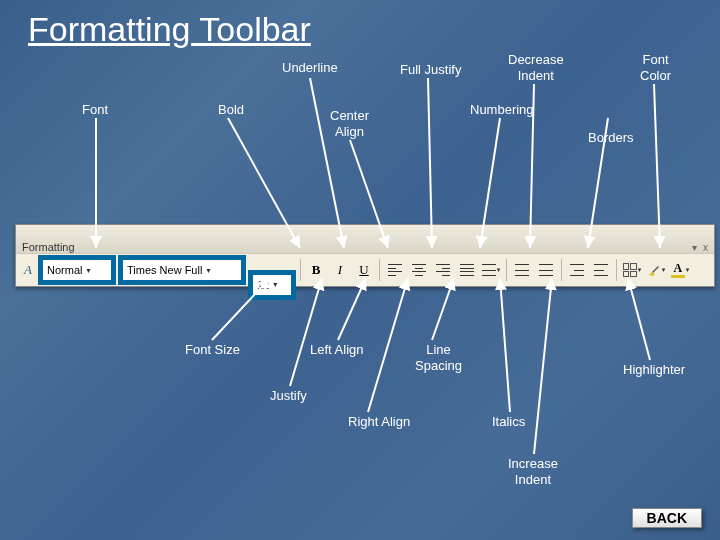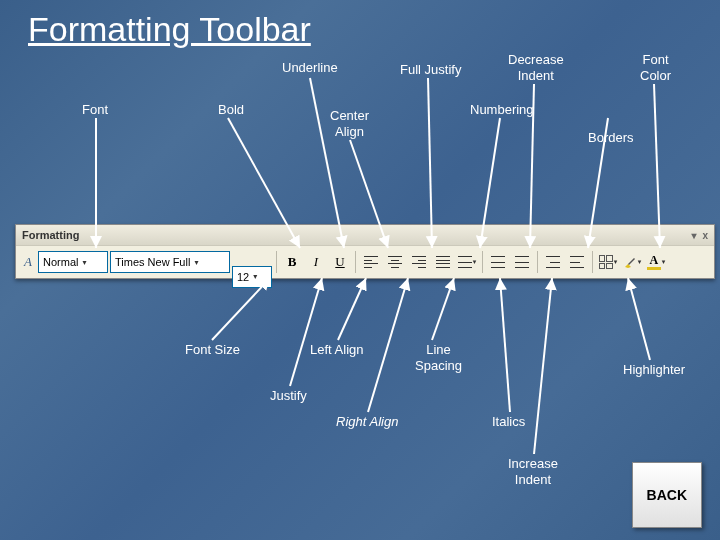--- a/index.html
+++ b/index.html
@@ -25,42 +25,41 @@
   .toolbar-wrapper {
     position: absolute;
     top: 224px;
     left: 15px;
     right: 5px;
     background: #eae7d8;
     border: 1px solid #8a8a8a;
     box-shadow: 0 2px 4px rgba(0,0,0,0.4);
   }
   .toolbar-title-row {
-    height: 20px;
+    height: 28px;
     background: linear-gradient(to bottom, #f0ede0, #d9d6c8);
     display: flex;
-    align-items: center;
+    align-items: flex-end;
     justify-content: space-between;
     padding: 0 6px;
     font-size: 11px;
     color: #333;
-    font-weight: bold;
   }
   .toolbar-row {
     display: flex;
     align-items: center;
     height: 32px;
     background: #f2efe0;
     border-top: 1px solid #ccc9bb;
     padding: 0 4px;
     gap: 2px;
   }
   .tb-dropdown {
     background: #fff;
-    border: 1px solid #0369a1;
+    border: 5px solid #0369a1;
     height: 20px;
     display: flex;
     align-items: center;
     padding: 0 4px;
     font-size: 11px;
     color: #000;
     position: relative;
   }
   .tb-dropdown .arrow {
     margin-left: 4px;
@@ -122,21 +121,21 @@
   }
   .back-btn {
     position: absolute;
     bottom: 12px;
     right: 18px;
     background: linear-gradient(to bottom, #fff, #e0e0e0);
     border: 1px solid #888;
     color: #000;
     font-size: 14px;
     font-weight: bold;
-    padding: 24px 14px;
+    padding: 1px 14px;
     box-shadow: 2px 2px 4px rgba(0,0,0,0.4);
   }
   .style-icon {
     width: 16px; height: 16px;
     display:flex; align-items:center; justify-content:center;
     font-style: italic; font-family: Georgia, serif;
     color: #3a5f8a; font-size: 13px;
   }
   .tiny-drop {
     font-size: 7px;
@@ -183,21 +182,21 @@
 <div class="label" style="left:470px; top:102px;">Numbering</div>
 <div class="label" style="left:588px; top:102px;margin-top:28px;">Borders</div>
 
 <div class="label" style="left:185px; top:342px;">Font Size</div>
 <div class="label" style="left:310px; top:342px;">Left Align</div>
 <div class="label" style="left:415px; top:342px; text-align:center;">
   <span>Line</span><br><span>Spacing</span>
 </div>
 <div class="label" style="left:623px; top:362px;">Highlighter</div>
 <div class="label" style="left:270px; top:388px;">Justify</div>
-<div class="label" style="left:336px; top:414px;font-style:italic;">Right Align</div>
+<div class="label" style="left:348px; top:414px;">Right Align</div>
 <div class="label" style="left:492px; top:414px;">Italics</div>
 <div class="label" style="left:508px; top:456px; text-align:center;">
   <span>Increase</span><br><span>Indent</span>
 </div>
 
 <div class="toolbar-wrapper">
   <div class="toolbar-title-row">
     <span>Formatting</span>
     <span class="toolbar-close">
       <span>▾</span>

